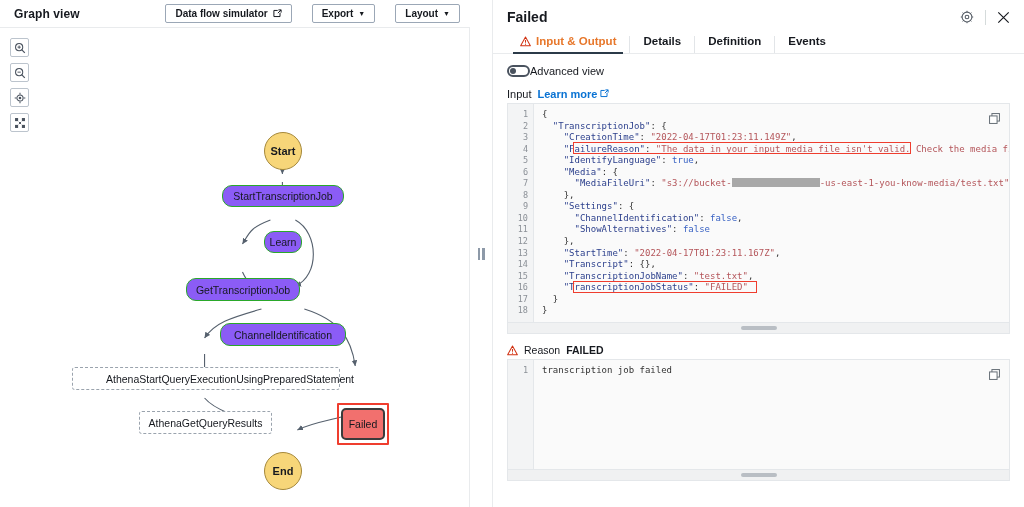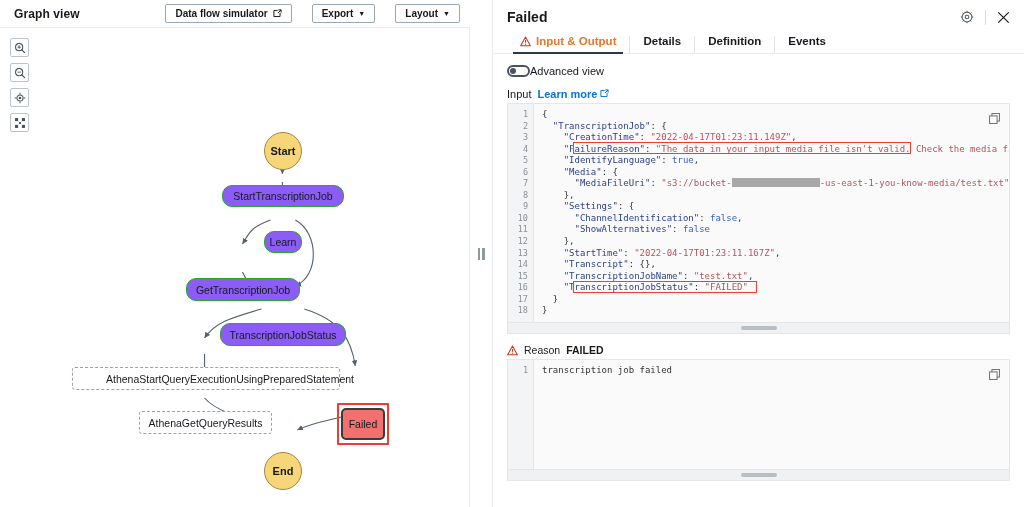--- a/index.html
+++ b/index.html
@@ -356,21 +356,21 @@
 
         <div class="node success" style="left:264px; top:203px; width:38px; height:22px;">
           <span>Learn</span>
         </div>
 
         <div class="node success" style="left:186px; top:250px; width:114px; height:23px;">
           <span>GetTranscriptionJob</span>
         </div>
 
         <div class="node success" style="left:220px; top:295px; width:126px; height:23px;">
-          <span>TranscriptionJobStatus</span>
+          <span>ChannelIdentification</span>
         </div>
 
         <div class="node pending" style="left:72px; top:339px; width:268px; height:23px;padding-left:48px;">
           <span>AthenaStartQueryExecutionUsingPreparedStatement</span>
         </div>
 
         <div class="node pending" style="left:139px; top:383px; width:133px; height:23px;">
           <span>AthenaGetQueryResults</span>
         </div>
 

